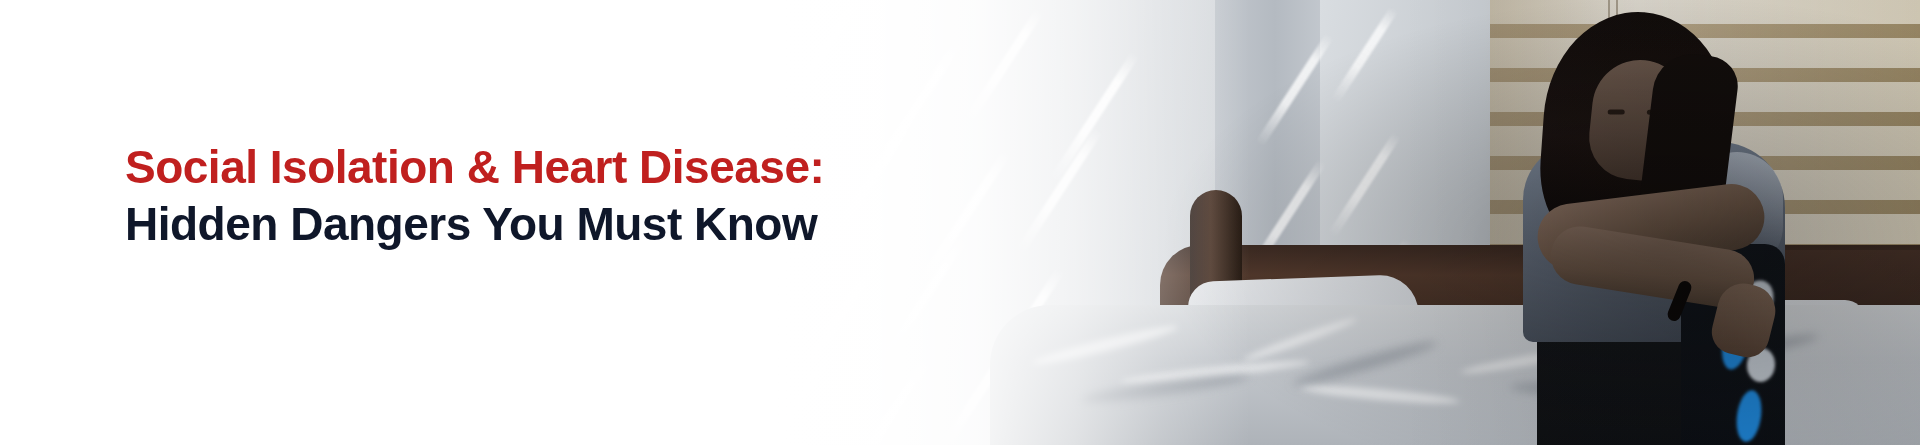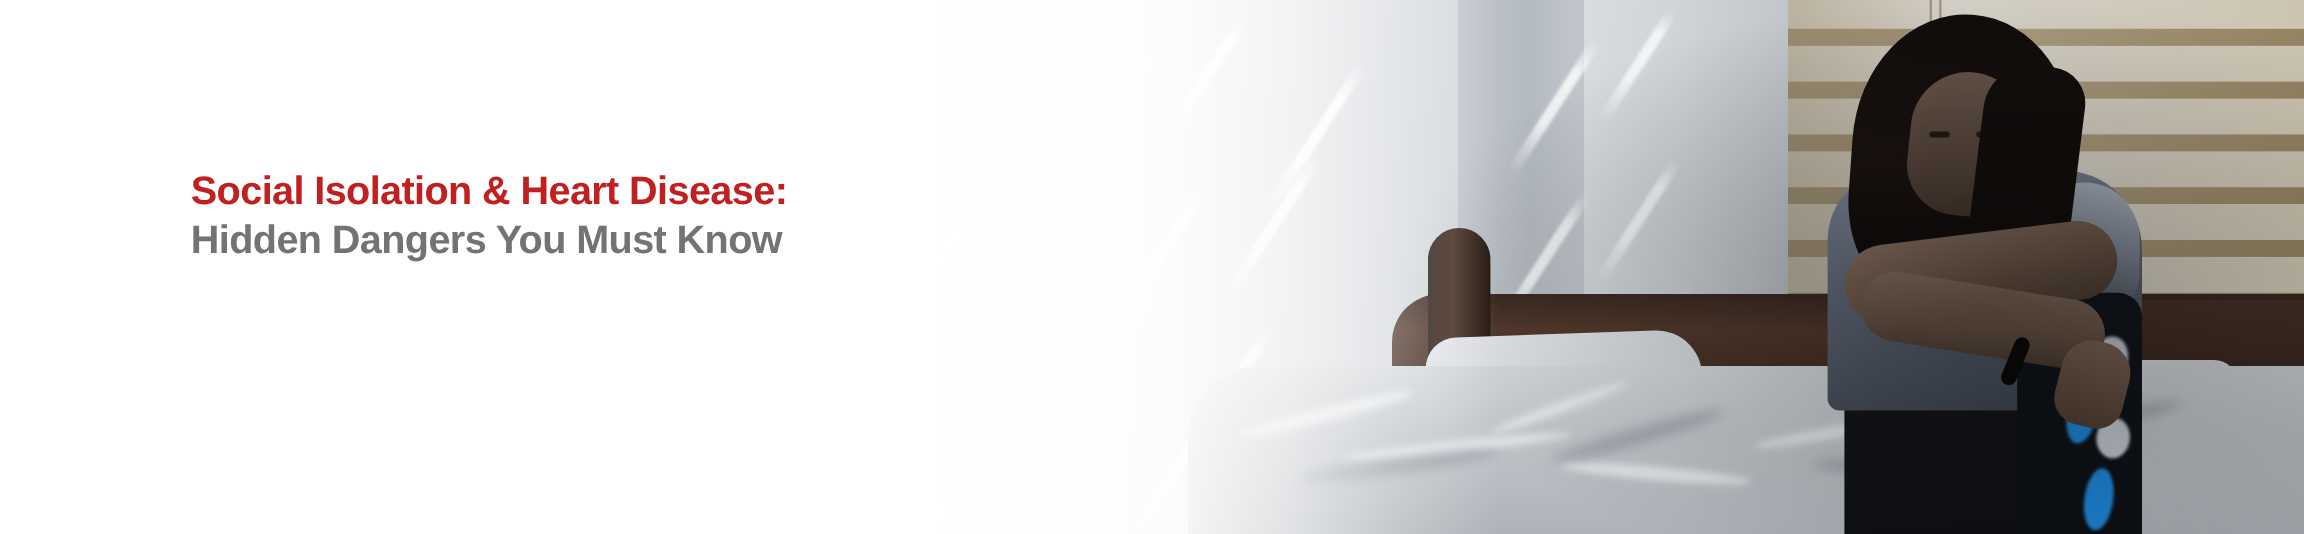--- a/index.html
+++ b/index.html
@@ -368,27 +368,26 @@
   .headline {
     position: absolute;
     left: 125px;
     top: 118px;
     z-index: 5;
     line-height: 1.22;
     letter-spacing: -0.5px;
   }
   .headline .line {
     display: block;
-    font-size: 33px;
+    font-size: 46px;
     font-weight: 700;
     white-space: nowrap;
-    margin-left: 34px;
   }
   .headline .line-1 { color: #c0201f; }
-  .headline .line-2 { color: #737373; }
+  .headline .line-2 { color: #0f172a; }
 </style>
 </head>
 <body>
 
 <div class="banner">
 
   <div class="photo">
 
     <div class="wall-left"></div>
     <div class="wall-corner"></div>

